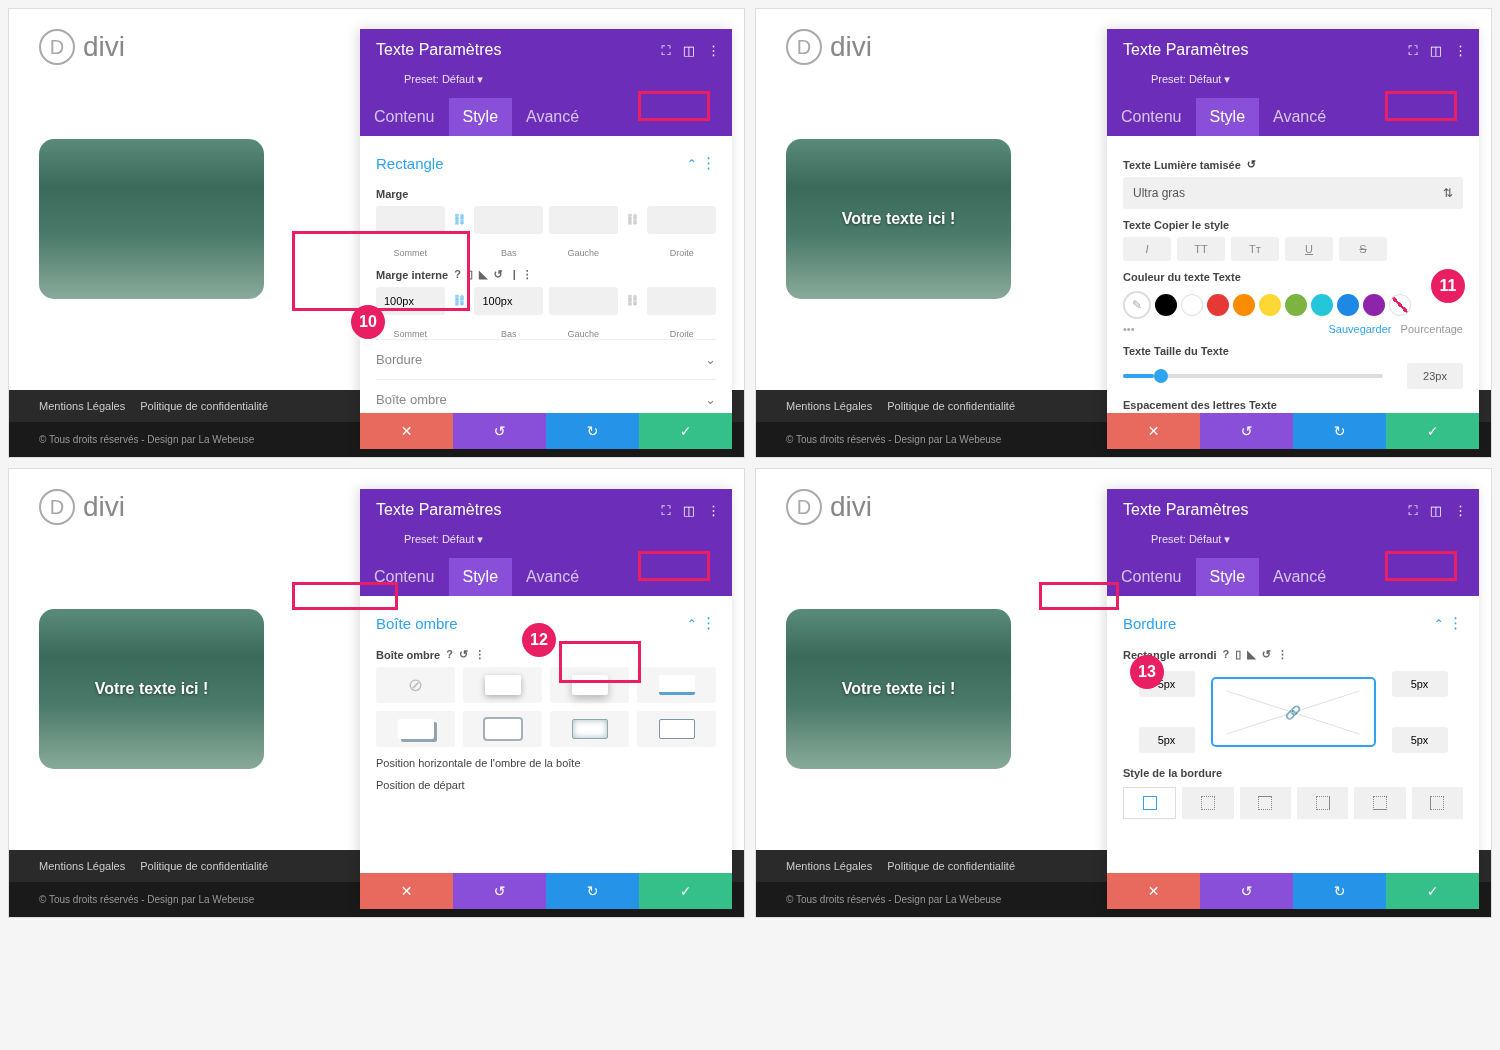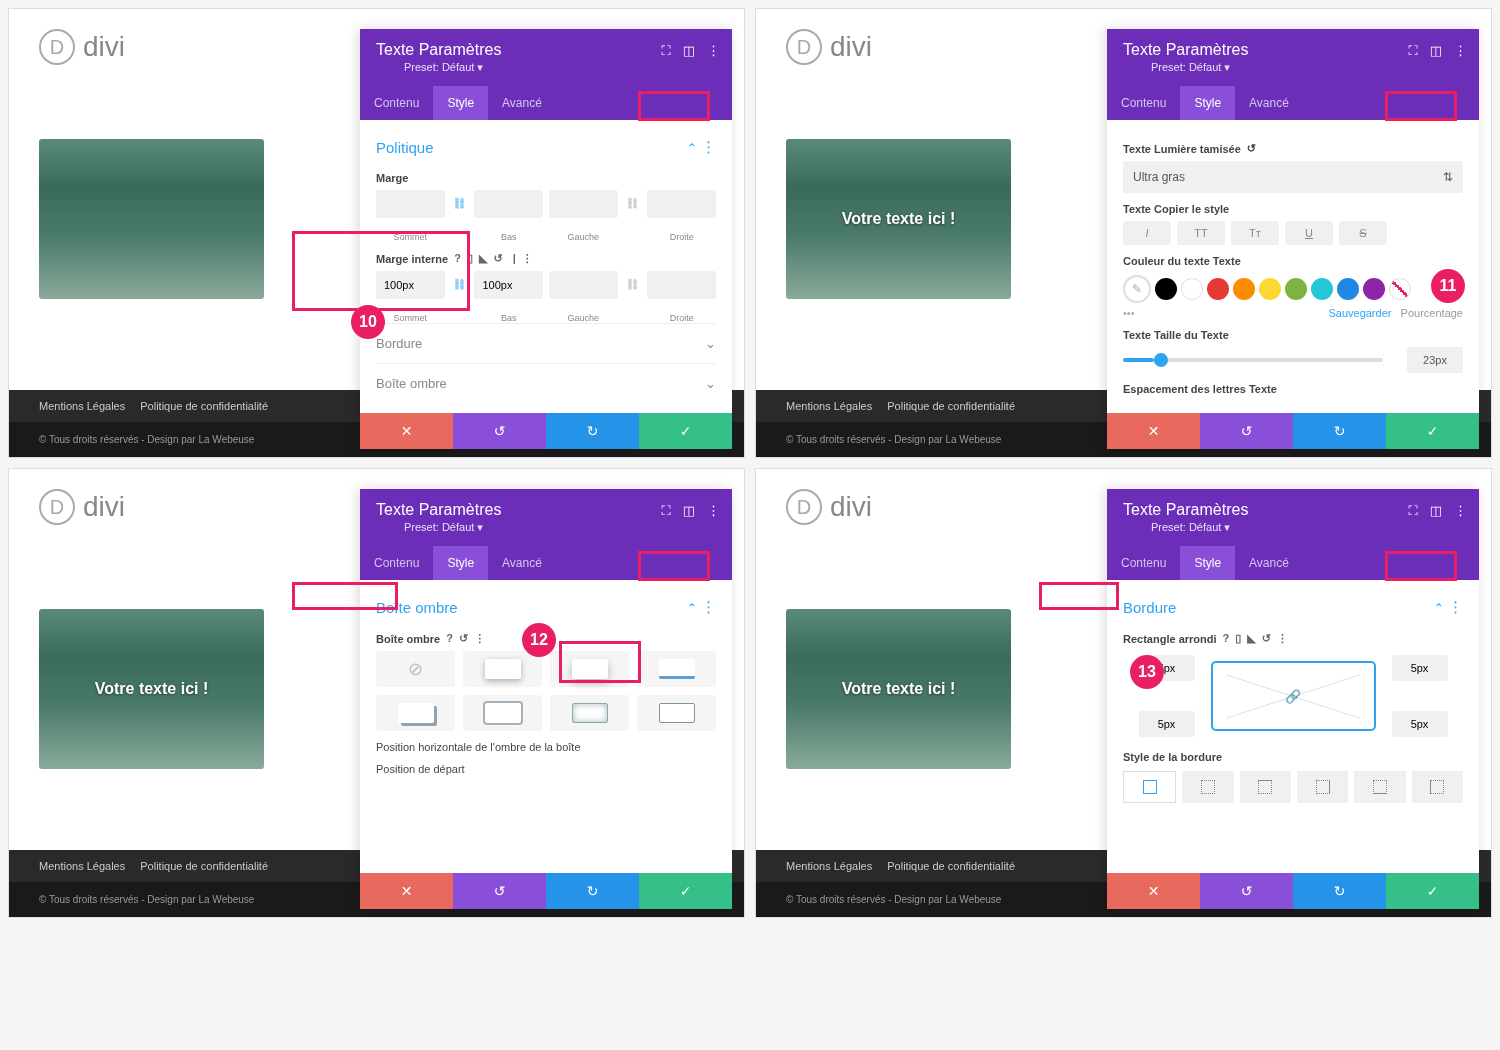--- a/index.html
+++ b/index.html
@@ -1,32 +1,32 @@
 <!DOCTYPE html>
 <html><head>
 <meta charset="utf-8">
 <style>
 * { box-sizing: border-box; margin: 0; padding: 0; }
 body { font-family: -apple-system, BlinkMacSystemFont, "Segoe UI", sans-serif; background: #f5f5f5; }
 .grid { display: grid; grid-template-columns: 1fr 1fr; gap: 10px; padding: 8px; }
 .pane { background: #fff; position: relative; border: 1px solid #ddd; overflow: hidden; height: 450px; }
 .logo-area { position: absolute; top: 20px; left: 30px; display: flex; align-items: center; gap: 8px; font-size: 28px; color: #888; font-weight: 300; }
 .logo-area .d-circle { width: 36px; height: 36px; border: 2px solid #aaa; border-radius: 50%; display: flex; align-items: center; justify-content: center; font-weight: 500; color: #aaa; font-size: 20px; }
-.preview { position: absolute; top: 130px; left: 30px; width: 225px; height: 160px; background: linear-gradient(180deg, #5a8a7a 0%, #3a6a5a 30%, #4a7a6a 60%, #8aaa9a 100%); border-radius: 3px; display: flex; align-items: center; justify-content: center; color: #fff; font-weight: 600; font-size: 16px; text-shadow: 0 1px 3px rgba(0,0,0,0.5); text-align: center; position: absolute; }
+.preview { position: absolute; top: 130px; left: 30px; width: 225px; height: 160px; background: linear-gradient(180deg, #5a8a7a 0%, #3a6a5a 30%, #4a7a6a 60%, #8aaa9a 100%); border-radius: 15px; display: flex; align-items: center; justify-content: center; color: #fff; font-weight: 600; font-size: 16px; text-shadow: 0 1px 3px rgba(0,0,0,0.5); text-align: center; position: absolute; }
 .preview-inner { position: relative; z-index: 2; }
 .footer-dark { position: absolute; bottom: 35px; left: 0; right: 0; height: 32px; background: #2a2a2a; display: flex; align-items: center; padding: 0 30px; gap: 15px; font-size: 11px; color: #ccc; }
 .footer-copy { position: absolute; bottom: 0; left: 0; right: 0; height: 35px; background: #1a1a1a; display: flex; align-items: center; padding: 0 30px; font-size: 10px; color: #999; }
 .panel { position: absolute; top: 20px; right: 12px; width: 372px; background: #fff; box-shadow: -2px 0 12px rgba(0,0,0,0.15); display: flex; flex-direction: column; height: 420px; }
 .panel-header { background: #6c2eb9; color: #fff; padding: 12px 16px; position: relative; }
 .panel-header h3 { font-size: 16px; font-weight: 500; }
-.panel-header .preset { font-size: 11px; opacity: 0.85; margin-top: 2px; padding-left: 28px; }
+.panel-header .preset { font-size: 11px; opacity: 0.85; margin-top: 14px; padding-left: 28px; }
 .panel-header .hdr-icons { position: absolute; right: 12px; top: 14px; display: flex; gap: 12px; font-size: 13px; }
 .hdr-icons span { cursor: pointer; }
 .tabs { background: #6c2eb9; display: flex; padding: 0; }
-.tab { padding: 10px 14px; font-size: 12px; color: #d5c5ee; cursor: pointer; }
+.tab { padding: 10px 14px; font-size: 16px; color: #d5c5ee; cursor: pointer; }
 .tab.active { background: #8a4fd8; color: #fff; }
 .panel-body { flex: 1; overflow-y: auto; background: #fff; padding: 12px 16px; font-size: 12px; color: #555; }
 .section-title { color: #2ea3f2; font-size: 15px; font-weight: 400; padding: 6px 0; display: flex; justify-content: space-between; align-items: center; }
 .section-title .chev { color: #2ea3f2; font-size: 12px; }
 .label-row { font-size: 11px; color: #444; font-weight: 600; margin: 10px 0 6px; display: flex; align-items: center; gap: 6px; }
 .label-row .icons { display: flex; gap: 6px; color: #666; font-size: 11px; }
 .fields-row { display: flex; gap: 6px; }
 .field-group { flex: 1; display: flex; flex-direction: column; align-items: center; }
 .field-input { width: 100%; height: 28px; background: #f0f0f0; border: none; border-radius: 3px; text-align: left; padding: 0 8px; font-size: 11px; }
 .field-lbl { font-size: 9px; color: #888; margin-top: 14px; }
@@ -102,21 +102,21 @@
         <span>⋮</span>
       </div>
     </div>
     <div class="tabs">
       <div class="tab">Contenu</div>
       <div class="tab active">Style</div>
       <div class="tab">Avancé</div>
     </div>
     <div class="panel-body">
       <div class="section-title">
-        <span>Politique</span>
+        <span>Rectangle</span>
         <span><span class="chev">⌃</span> <span style="color:#2ea3f2">⋮</span></span>
       </div>
       <div class="label-row">
             <span>Marge</span>
           </div>
       <div class="fields-row">
         <div class="pair-wrap" style="flex:1">
           <div class="field-group">
                 <input class="field-input" style="">
                 <span class="field-lbl">Sommet</span>

